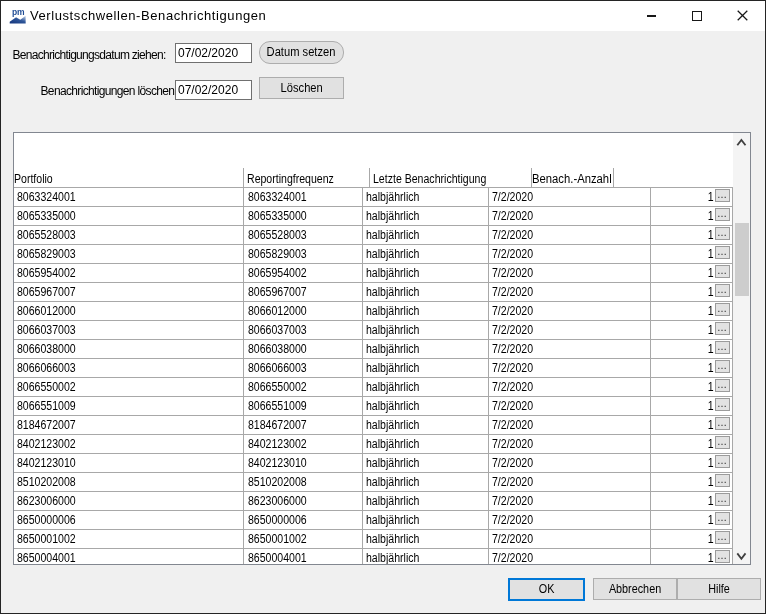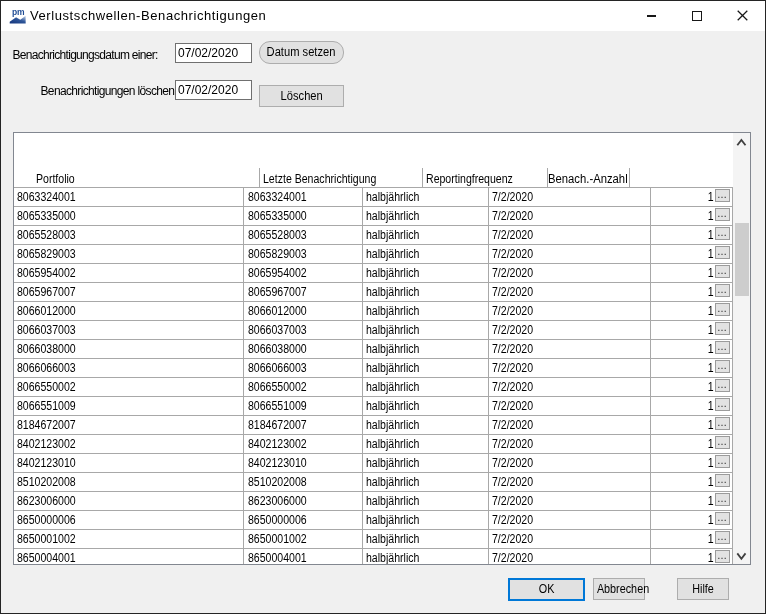--- a/index.html
+++ b/index.html
@@ -36,21 +36,21 @@
 .c2 { width:119px; }
 .c3 { width:125.5px; }
 .c4 { width:162.5px; }
 .c5 { width:82px; position:relative; text-align:right; padding-right:18.5px; }
 .c5 span { transform-origin:100% 50%; }
 .h { border-right:1px solid #a8a8a8; padding:3.5px 0 0 4.5px; height:19.5px; overflow:hidden; white-space:nowrap; float:left; }
 .dots { font-style:normal; position:absolute; right:2.5px; top:1.5px; width:15px; height:13px; background:#e2e2e2; border:1px solid #9b9b9b; text-align:center; line-height:9px; font-size:10px; color:#222; padding:0; letter-spacing:0; }
 .sbar { position:absolute; left:719px; top:0; width:17px; height:431px; background:#f4f4f4; }
 .thumb { position:absolute; left:1.5px; top:90px; width:14px; height:73px; background:#cdcdcd; }
 .okbtn { position:absolute; left:507px; top:577px; width:77px; height:23px; background:#e1e1e1; border:2px solid #0078d7; text-align:center; line-height:19px; }
-.fbtn { position:absolute; top:577px; width:52px; height:22px; background:#e1e1e1; border:1px solid #adadad; text-align:center; line-height:20px; }
+.fbtn { position:absolute; top:577px; width:84px; height:22px; background:#e1e1e1; border:1px solid #adadad; text-align:center; line-height:20px; }
 svg { display:block; }
 </style>
 </head>
 <body>
 <div class="titlebar"></div>
 <svg class="appicon" viewBox="0 0 17 17">
   <defs>
     <linearGradient id="mg" x1="0.15" y1="1" x2="0.95" y2="0">
       <stop offset="0" stop-color="#16387f"></stop>
       <stop offset="0.5" stop-color="#2f5699"></stop>
@@ -60,33 +60,33 @@
   <path d="M0.7,16.4 L0.7,14.8 L7.1,10.3 L11.3,12.7 L16.6,8.7 L16.7,16.4 Z" fill="url(#mg)"></path>
   <text x="2.9" y="8.4" font-family="Liberation Sans" font-size="9.3" font-weight="bold" fill="#1e4b94" textLength="12.8" lengthAdjust="spacingAndGlyphs">pm</text>
 </svg>
 <div class="title">Verlustschwellen-Benachrichtigungen</div>
 <div class="minbtn"></div>
 <div class="maxbtn"></div>
 <svg class="closebtn" viewBox="0 0 11 11">
     <path d="M0.7,0.7 L10.3,10.3 M10.3,0.7 L0.7,10.3" stroke="#171717" stroke-width="1.25"></path>
   </svg>
 
-<div class="lbl" style="top:47px; letter-spacing:-0.7px;">Benachrichtigungsdatum einer:</div>
+<div class="lbl" style="top:47px; letter-spacing:-0.7px;">Benachrichtigungsdatum ziehen:</div>
 <div class="inp" style="top:42px;">07/02/2020</div>
 <div class="btn" style="left:258px; top:40px; width:85px; height:23px; line-height:21px;border-radius:11px;"><span class="bt">Datum setzen</span></div>
 
 <div class="lbl" style="top:83px; letter-spacing:-0.65px;margin-left:28px;">Benachrichtigungen löschen:</div>
 <div class="inp" style="top:79px;">07/02/2020</div>
-<div class="btn" style="left:258px; top:84px; width:85px; height:22px; line-height:20px;"><span class="bt">Löschen</span></div>
+<div class="btn" style="left:258px; top:76px; width:85px; height:22px; line-height:20px;"><span class="bt">Löschen</span></div>
 
 <div class="grid">
   <div class="headrow">
-    <div class="h c1" style="padding-left:6px;margin-left:16px;"><span>Portfolio</span></div>
+    <div class="h c1" style="padding-left:0;"><span>Portfolio</span></div>
+    <div class="h c3" style="padding-left:3px;"><span>Reportingfrequenz</span></div>
     <div class="h c4" style="padding-left:3.4px;"><span>Letzte Benachrichtigung</span></div>
-    <div class="h c3" style="padding-left:3px;"><span>Reportingfrequenz</span></div>
     <div class="h" style="width:82px; padding-left:0;"><span style="transform:scaleX(0.94);">Benach.-Anzahl</span></div>
   </div>
   <div class="rows">
   <div class="r">
         <div class="c c1" style="padding-left:2.5px;"><span>8063324001</span></div>
         <div class="c c2"><span>8063324001</span></div>
         <div class="c c3" style="padding-left:3px;"><span>halbjährlich</span></div>
         <div class="c c4" style="padding-left:3.4px;"><span>7/2/2020</span></div>
         <div class="c c5"><span>1</span><i class="dots">…</i></div>
       </div>

